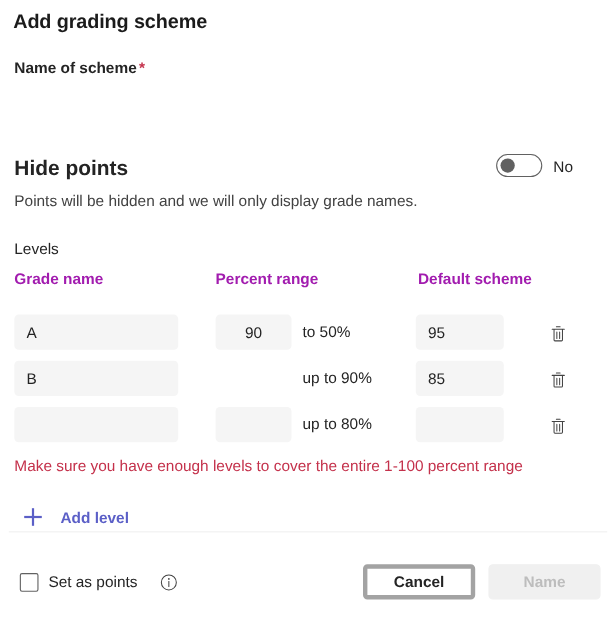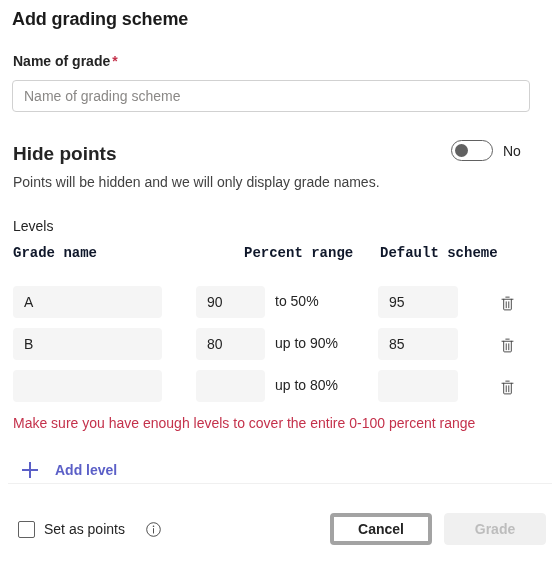--- a/index.html
+++ b/index.html
@@ -120,25 +120,24 @@
     left: 13px;
     top: 218px;
     font-size: 14px;
     color: #242424;
   }
   .col-head {
     position: absolute;
     top: 245px;
     font-size: 14px;
     font-weight: bold;
-    color: #0f172a;
-    font-family: Liberation Mono, monospace;
+    color: #a21caf;
   }
   .col-head.c1 { left: 13px; }
-  .col-head.c2 { left: 196px; margin-left: 48px; }
+  .col-head.c2 { left: 196px; }
   .col-head.c3 { left: 380px; }
 
   .lvl-row {
     position: absolute;
     left: 0;
     width: 560px;
     height: 32px;
   }
   .cell-input {
     position: absolute;
@@ -146,21 +145,21 @@
     background: #f5f5f5;
     border: none;
     border-radius: 4px;
     font-family: "Liberation Sans", sans-serif;
     font-size: 14px;
     color: #242424;
     padding: 0 11px;
     outline: none;
   }
   .cell-input.grade { left: 13px; width: 149px; }
-  .cell-input.pct   { left: 196px; width: 69px; }
+  .cell-input.pct   { left: 196px; width: 69px; text-align: center; }
   .cell-input.defpct{ left: 378px; width: 80px; }
   .range-text {
     position: absolute;
     left: 275px;
     top: 7px;
     font-size: 14px;
     color: #242424;
     white-space: nowrap;
   }
   .trash-btn {
@@ -285,23 +284,22 @@
   }
 </style>
 </head>
 <body>
 
 <div class="panel">
 
   <div class="page-title">Add grading scheme</div>
 
   <div class="field-label">
-    <span>Name of grade</span><span class="required-star">*</span>
+    <span>Name of scheme</span><span class="required-star">*</span>
   </div>
-  <input class="name-input" type="text" placeholder="Name of grading scheme" style="">
 
   <div class="hide-points-label">Hide points</div>
   <button class="toggle">
     <span class="knob"></span>
   </button>
   <div class="toggle-state">No</div>
   <div class="hide-points-desc">Points will be hidden and we will only display grade names.</div>
 
   <div class="levels-label">Levels</div>
   <div class="col-head c1">Grade name</div>
@@ -315,21 +313,20 @@
     <input class="cell-input defpct" type="text" value="95" style="">
     <button class="trash-btn">
       <svg width="17" height="17" viewBox="0 0 20 20">
         <path d="M8 2.5h4M3.5 5h13M5.5 5v11.5a1 1 0 001 1h7a1 1 0 001-1V5M8.5 8v7M11.5 8v7" fill="none" stroke="#424242" stroke-width="1.1" stroke-linecap="round"></path>
       </svg>
     </button>
   </div>
 
   <div class="lvl-row" style="top:328px">
     <input class="cell-input grade" type="text" value="B" style="">
-    <input class="cell-input pct" type="text" value="80" style="">
     <span class="range-text">up to 90%</span>
     <input class="cell-input defpct" type="text" value="85" style="">
     <button class="trash-btn">
       <svg width="17" height="17" viewBox="0 0 20 20">
         <path d="M8 2.5h4M3.5 5h13M5.5 5v11.5a1 1 0 001 1h7a1 1 0 001-1V5M8.5 8v7M11.5 8v7" fill="none" stroke="#424242" stroke-width="1.1" stroke-linecap="round"></path>
       </svg>
     </button>
   </div>
 
   <div class="lvl-row" style="top:370px">
@@ -337,33 +334,33 @@
     <input class="cell-input pct" type="text" value="" style="">
     <span class="range-text">up to 80%</span>
     <input class="cell-input defpct" type="text" value="" style="">
     <button class="trash-btn">
       <svg width="17" height="17" viewBox="0 0 20 20">
         <path d="M8 2.5h4M3.5 5h13M5.5 5v11.5a1 1 0 001 1h7a1 1 0 001-1V5M8.5 8v7M11.5 8v7" fill="none" stroke="#424242" stroke-width="1.1" stroke-linecap="round"></path>
       </svg>
     </button>
   </div>
 
-  <div class="error-msg">Make sure you have enough levels to cover the entire 0-100 percent range</div>
+  <div class="error-msg">Make sure you have enough levels to cover the entire 1-100 percent range</div>
 
   <button class="add-level">
     <span class="plus-ico"></span>
     <span>Add level</span>
   </button>
 
   <div class="divider"></div>
 
   <button class="checkbox-box"></button>
   <div class="checkbox-label">Set as points</div>
   <svg class="info-ico" viewBox="0 0 20 20">
     <circle cx="10" cy="10" r="8" fill="none" stroke="#424242" stroke-width="1.1"></circle>
     <circle cx="10" cy="6.2" r="0.95" fill="#424242"></circle>
     <path d="M10 8.9v5.3" stroke="#424242" stroke-width="1.1" stroke-linecap="round" fill="none"></path>
   </svg>
 
   <button class="btn btn-cancel">Cancel</button>
-  <button class="btn btn-save">Grade</button>
+  <button class="btn btn-save">Name</button>
 
 </div>
 
 </body></html>

